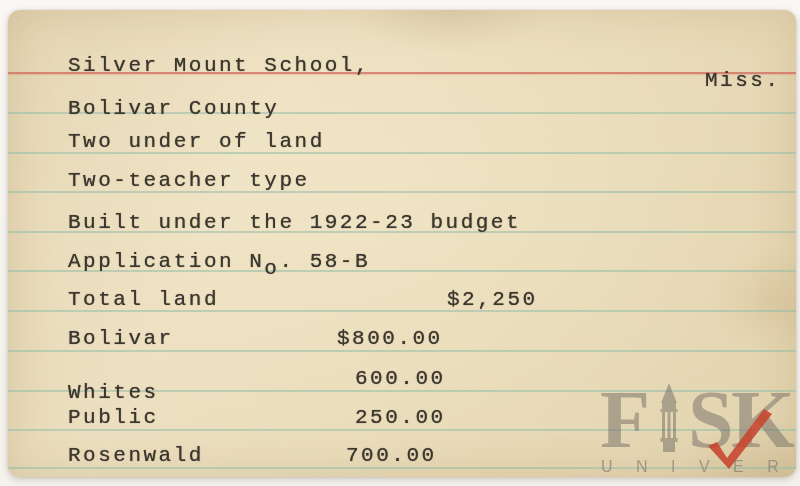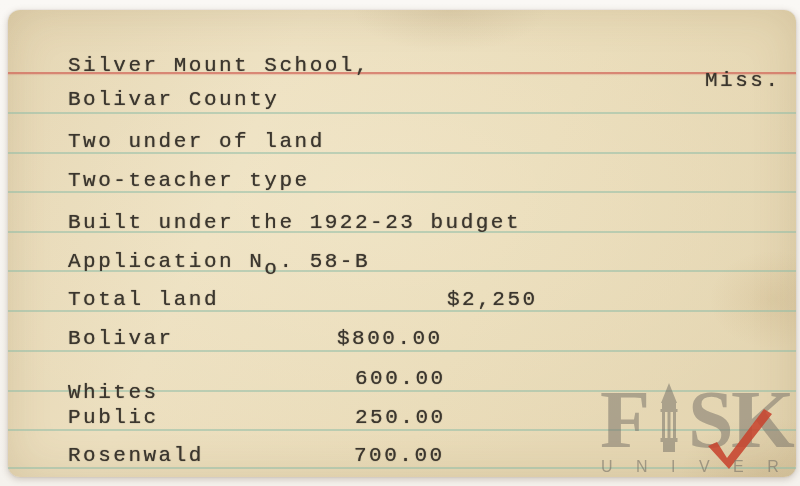--- a/index.html
+++ b/index.html
@@ -104,42 +104,42 @@
     <div class="rule blue" style="top:260px"></div>
     <div class="rule blue" style="top:300px"></div>
     <div class="rule blue" style="top:340px"></div>
     <div class="rule blue" style="top:380px"></div>
     <div class="rule blue" style="top:419px"></div>
     <div class="rule blue" style="top:457px"></div>
 
     <span class="typed" style="left:60px; top:45px">Silver Mount School,</span>
     <span class="typed" style="left:697px; top:60px">Miss.</span>
 
-    <span class="typed" style="left:60px; top:79px">Bolivar County</span>
+    <span class="typed" style="left:60px; top:88px">Bolivar County</span>
 
     <span class="typed" style="left:60px; top:121px">Two under of land</span>
     <span class="typed" style="left:60px; top:160px">Two-teacher type</span>
     <span class="typed" style="left:60px; top:202px">Built under the 1922-23 budget</span>
 
     <span class="typed" style="left:60px; top:241px"><span>Application N</span><span class="sub">o</span><span>. 58-B</span></span>
 
     <span class="typed" style="left:60px; top:279px">Total land</span>
     <span class="typed" style="left:439px; top:279px">$2,250</span>
 
     <span class="typed" style="left:60px; top:318px">Bolivar</span>
     <span class="typed" style="left:329px; top:318px">$800.00</span>
 
     <span class="typed" style="left:60px; top:372px">Whites</span>
     <span class="typed" style="left:347px; top:358px">600.00</span>
 
     <span class="typed" style="left:60px; top:397px">Public</span>
     <span class="typed" style="left:347px; top:397px">250.00</span>
 
     <span class="typed" style="left:60px; top:435px">Rosenwald</span>
-    <span class="typed" style="left:346px; top:435px">700.00</span>
+    <span class="typed" style="left:338px; top:435px">700.00</span>
 
     <div class="watermark">
       <span class="wm-letter" style="left:0px">F</span>
 
       <svg class="wm-tower" width="30" height="69" viewBox="0 0 30 69">
         <g fill="#767167">
           <polygon points="15,0 23,20 7,20"></polygon>
           <rect x="8" y="20" width="14" height="6"></rect>
           <rect x="6.5" y="26" width="17" height="3"></rect>
           <rect x="8" y="29" width="3" height="26"></rect>

